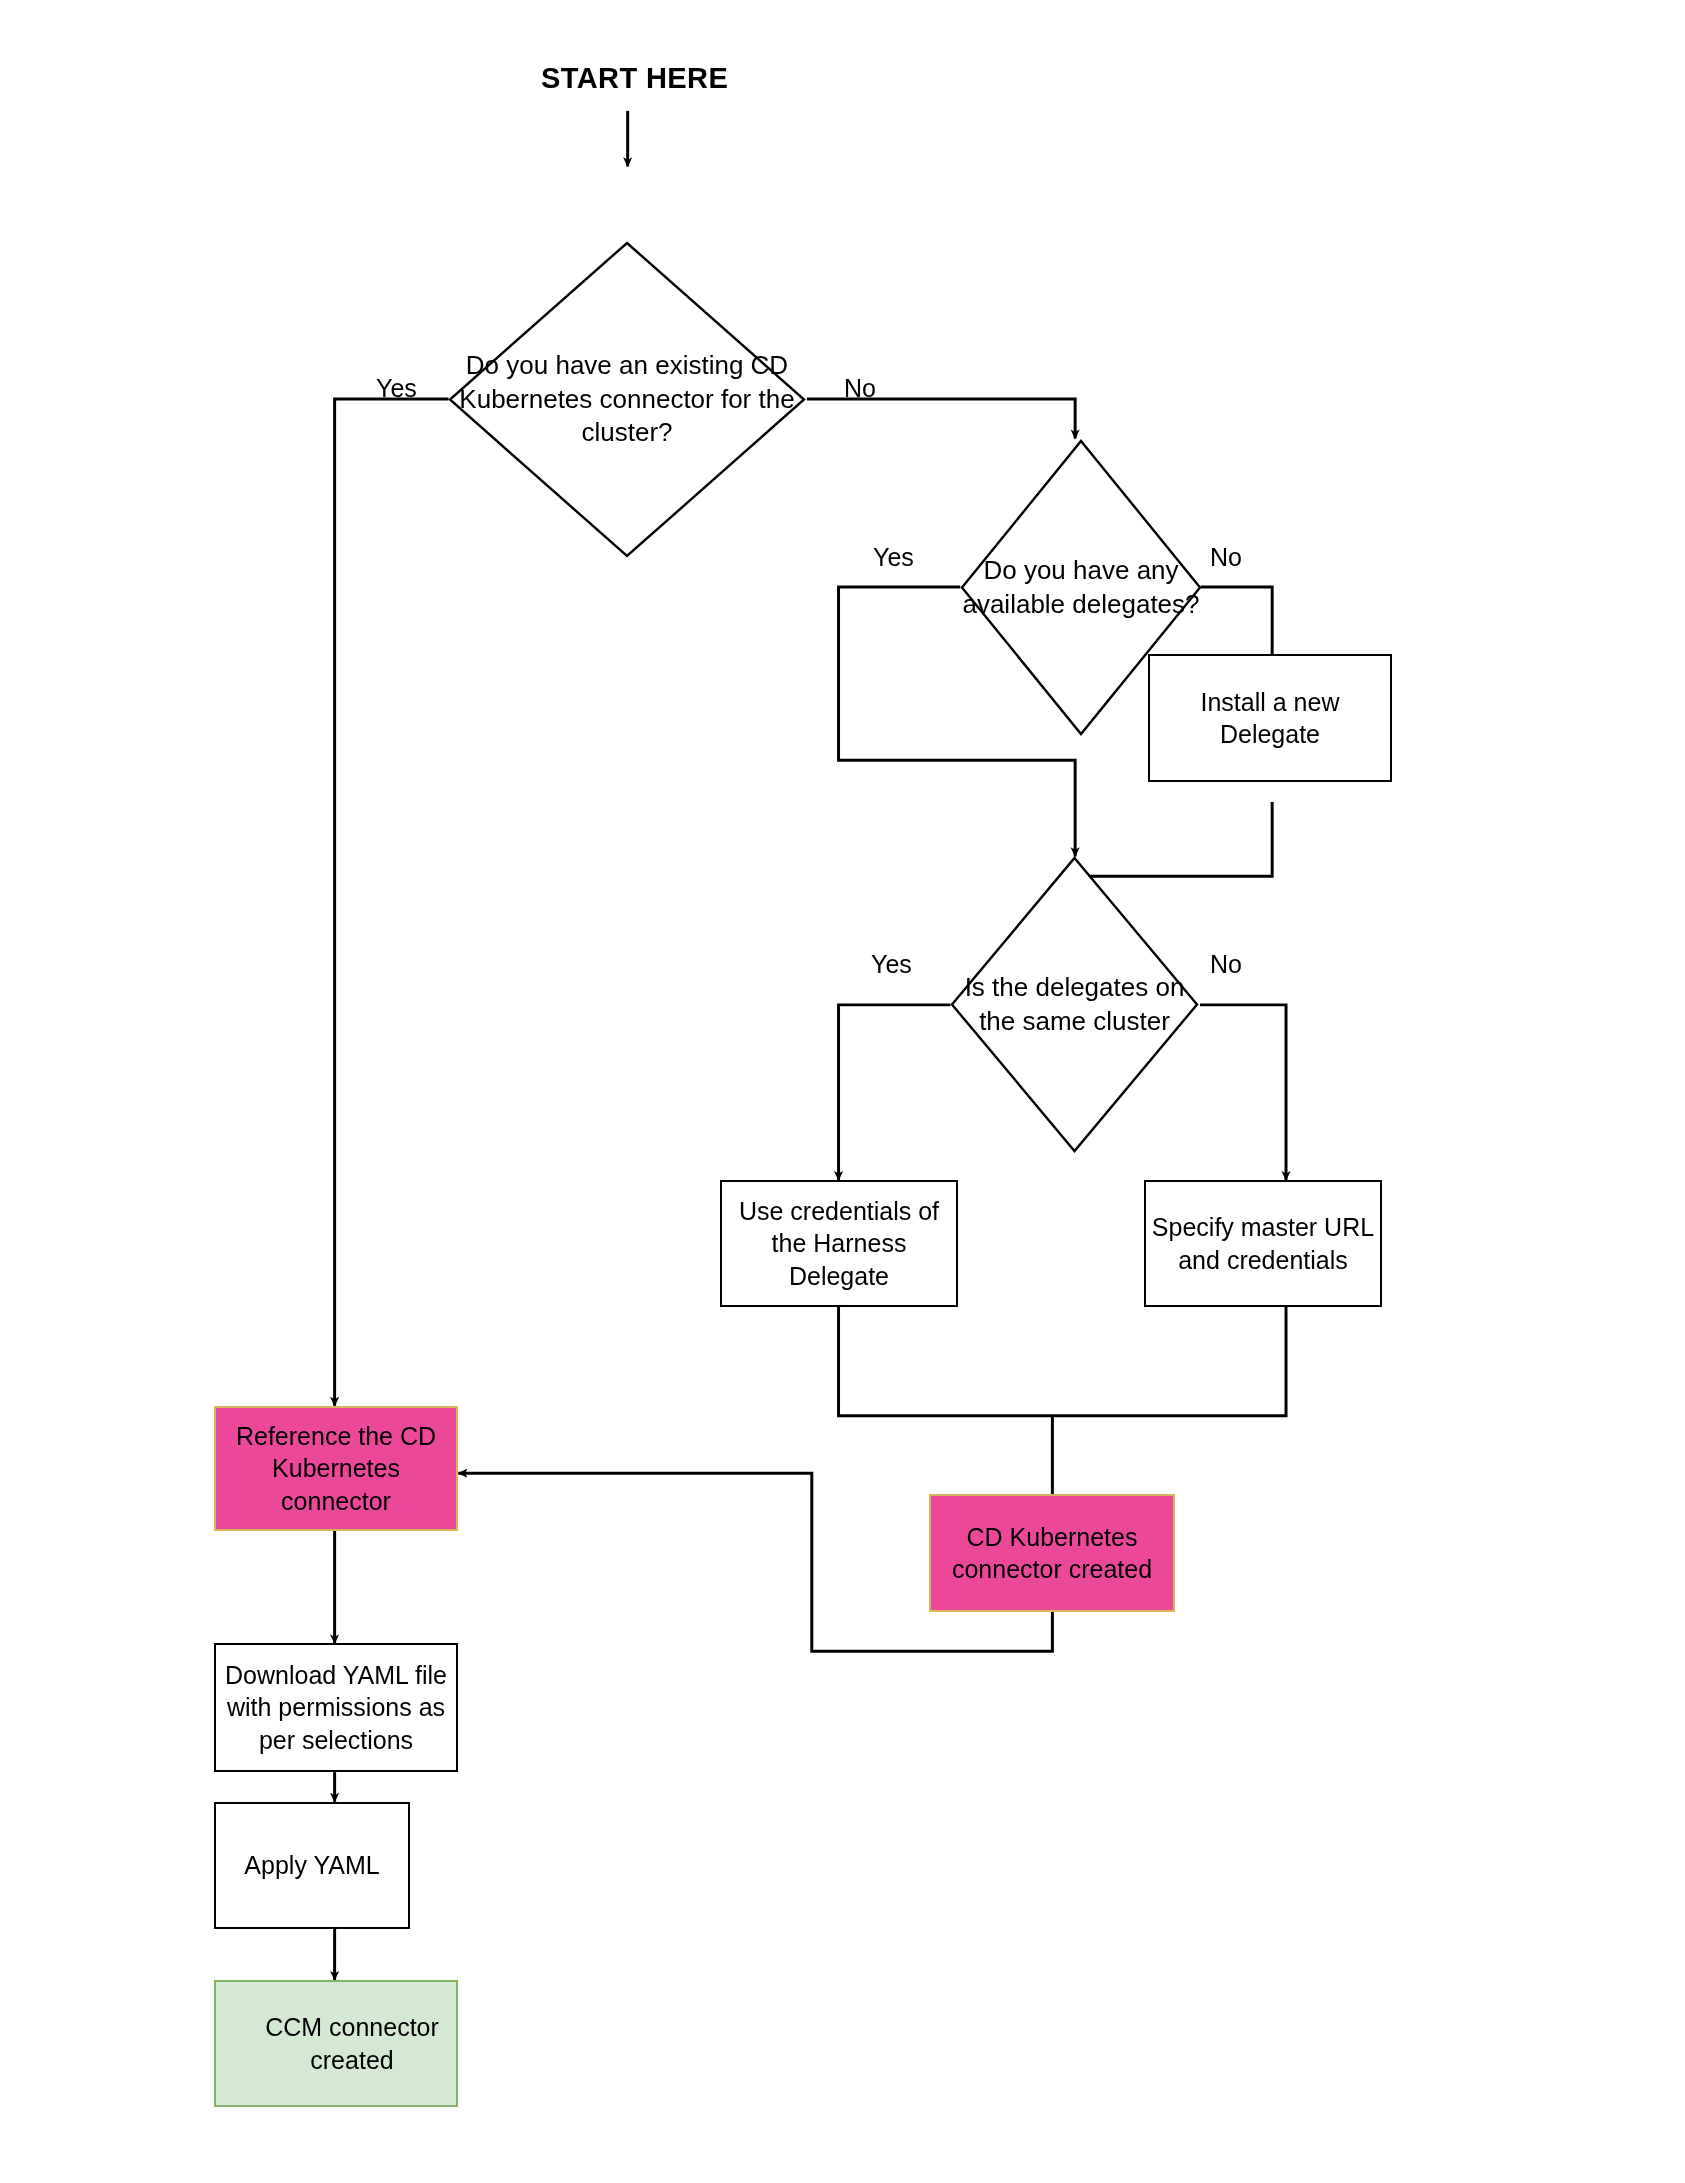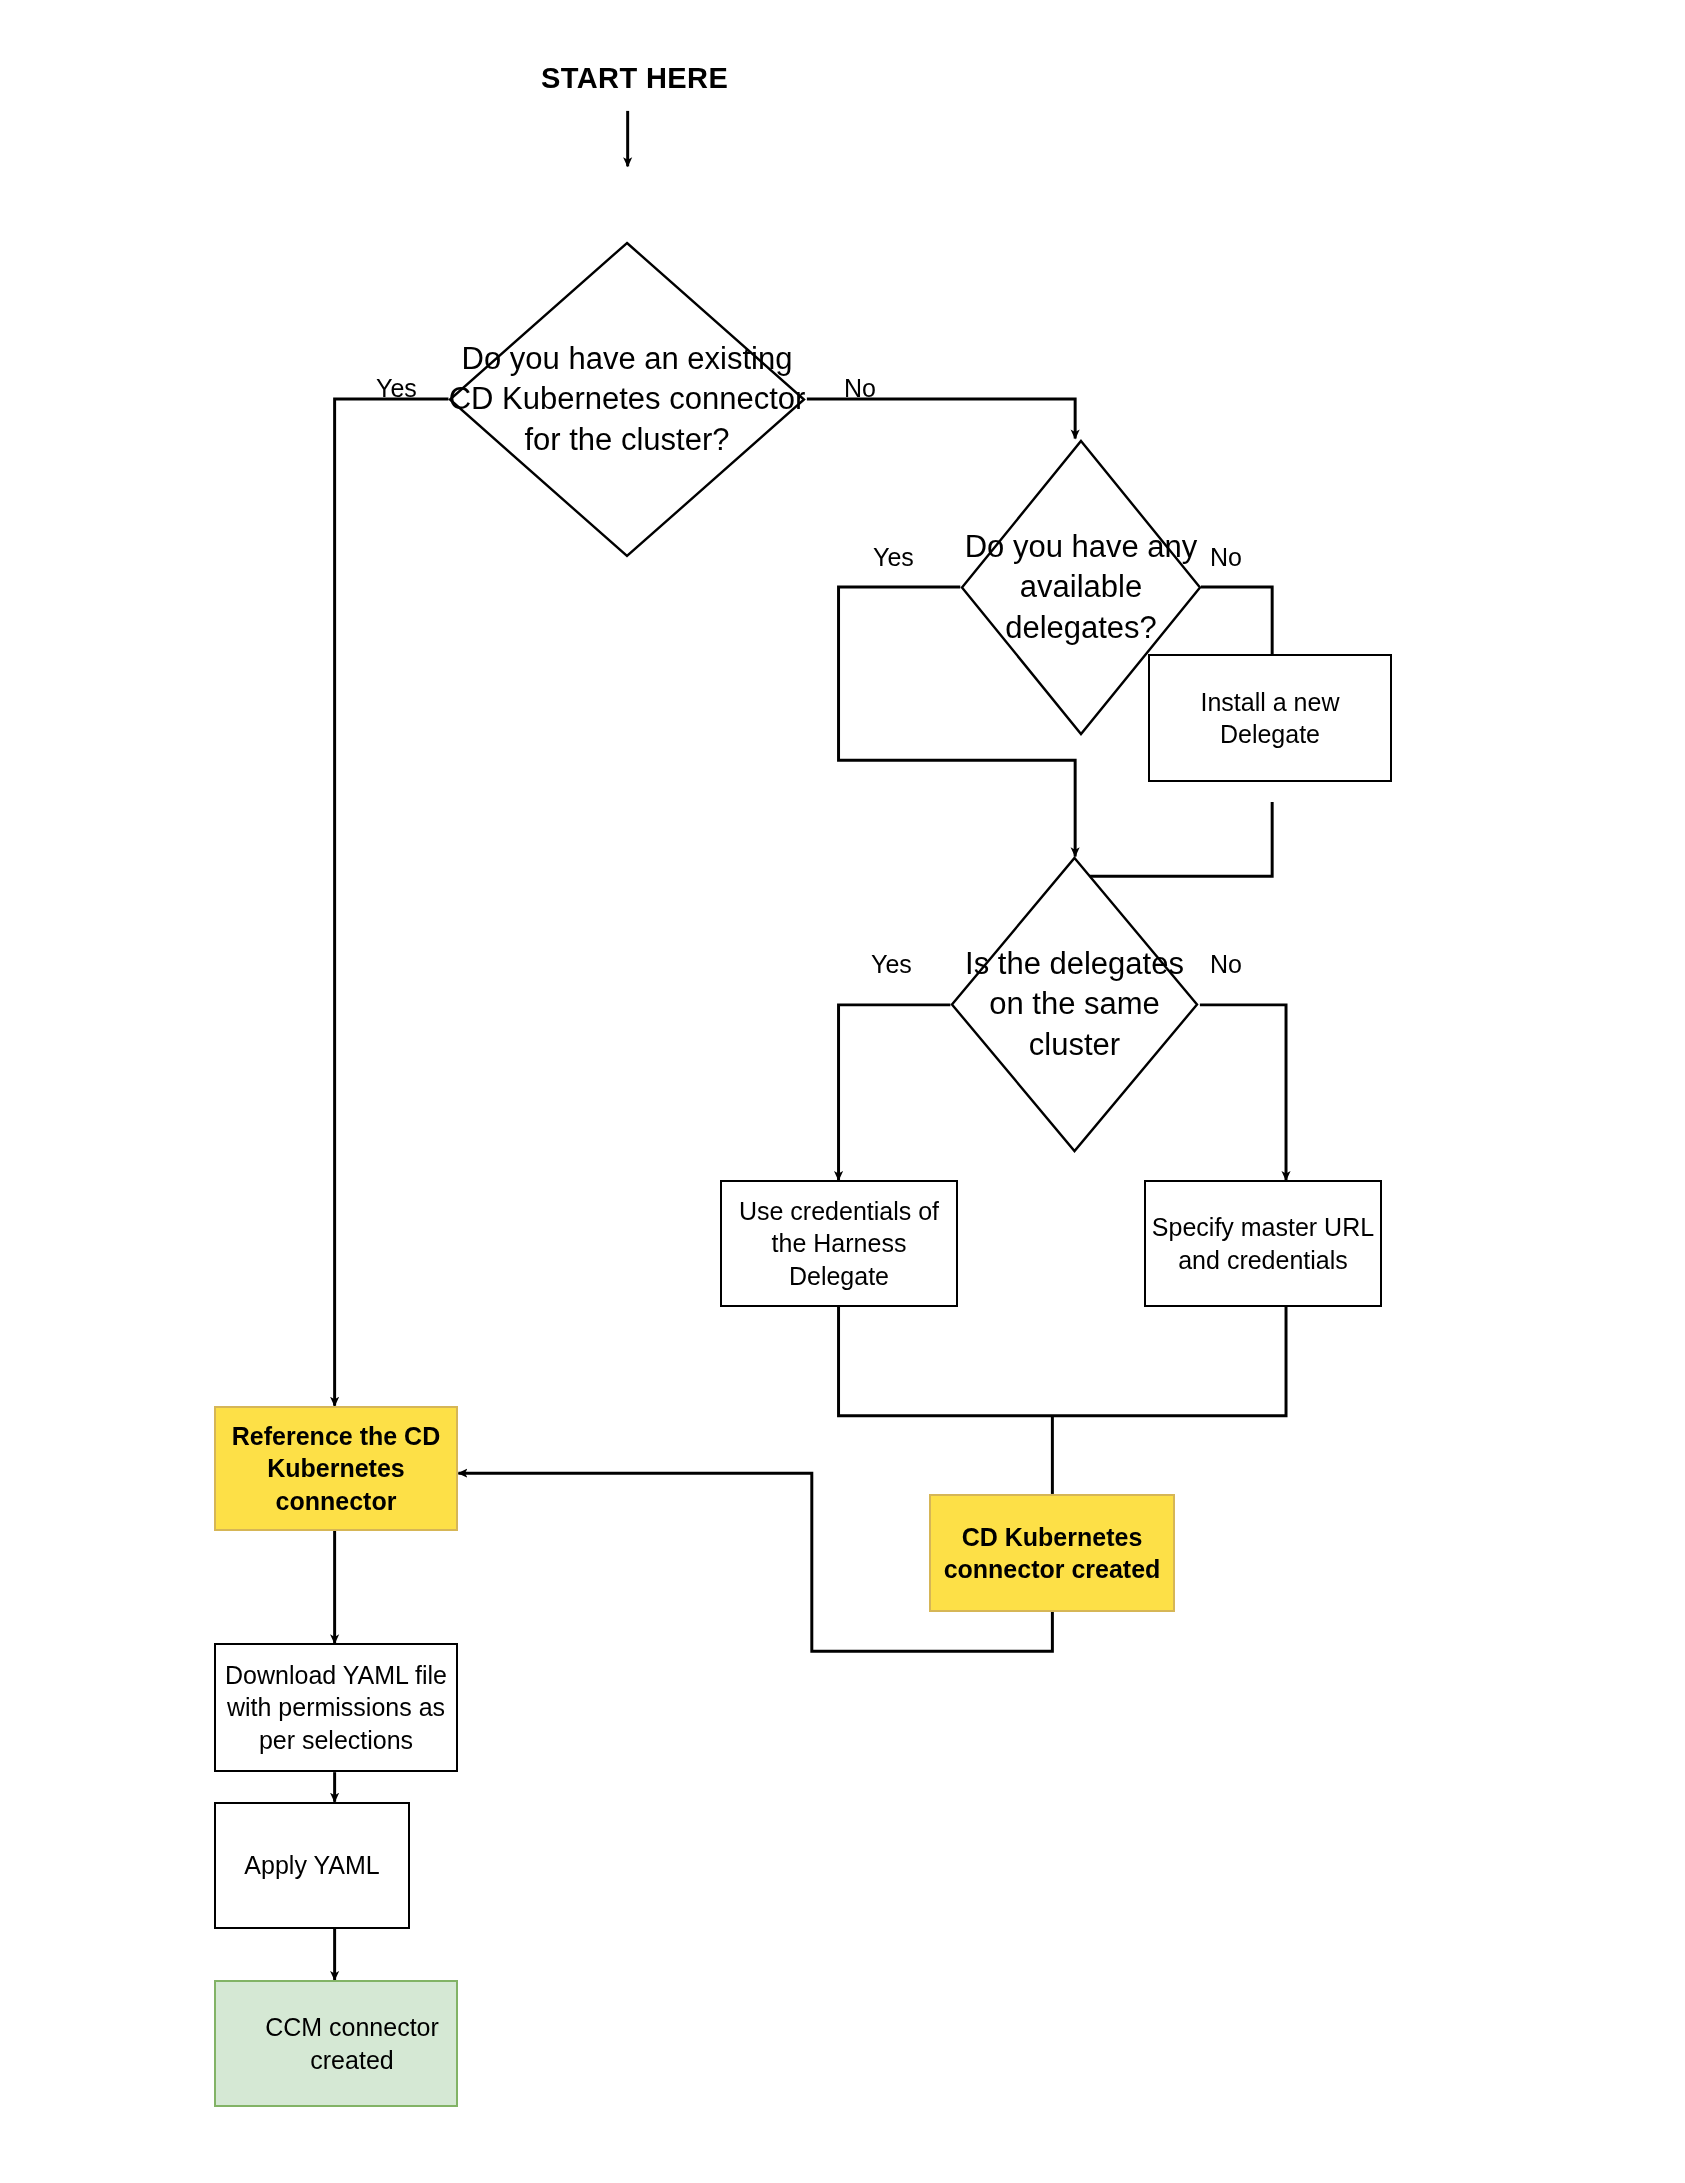--- a/index.html
+++ b/index.html
@@ -4,24 +4,24 @@
 <style>
   html,body{margin:0;padding:0;background:#ffffff;}
   body{font-family:"Liberation Sans",sans-serif;color:#000;}
   #canvas{position:relative;width:1685px;height:2184px;background:#ffffff;overflow:hidden;}
   svg#wires{position:absolute;left:0;top:0;width:1685px;height:2184px;pointer-events:none;}
 
   .node{position:absolute;box-sizing:border-box;display:flex;align-items:center;
         justify-content:center;text-align:center;line-height:1.30;}
 
   .proc{border:2px solid #000;background:#ffffff;font-size:25px;}
-  .proc.yellow{background:#fde047;border-color:#d6b656;font-weight:bold;}
+  .proc.yellow{background:#ec4899;border-color:#d6b656;}
   .proc.green{background:#d5e8d4;border-color:#82b366;}
 
-  .decision{background:transparent;font-size:31px;}
+  .decision{background:transparent;font-size:26px;}
   .decision .dlabel{position:relative;z-index:2;width:108%;}
   .dshape{position:absolute;left:0;top:0;width:100%;height:100%;z-index:1;}
 
   .edge-label{position:absolute;font-size:25px;color:#000;white-space:nowrap;}
   .title{position:absolute;font-size:29px;font-weight:bold;letter-spacing:0.4px;white-space:nowrap;}
 </style>
 </head>
 <body>
 
 <div id="canvas">

